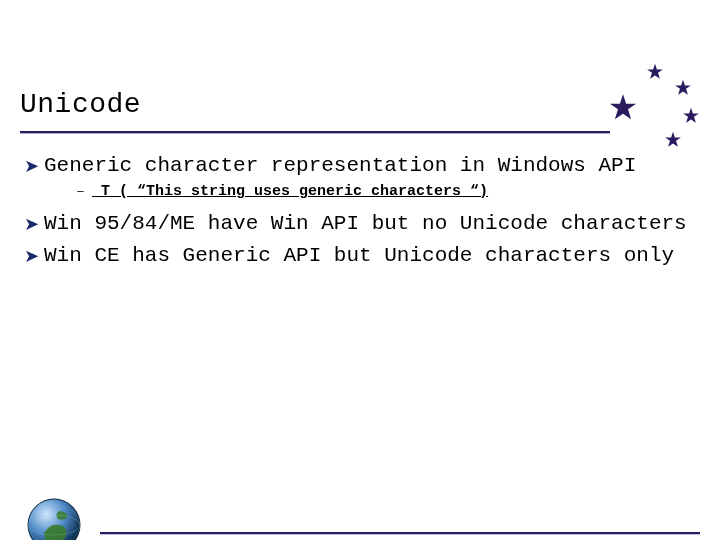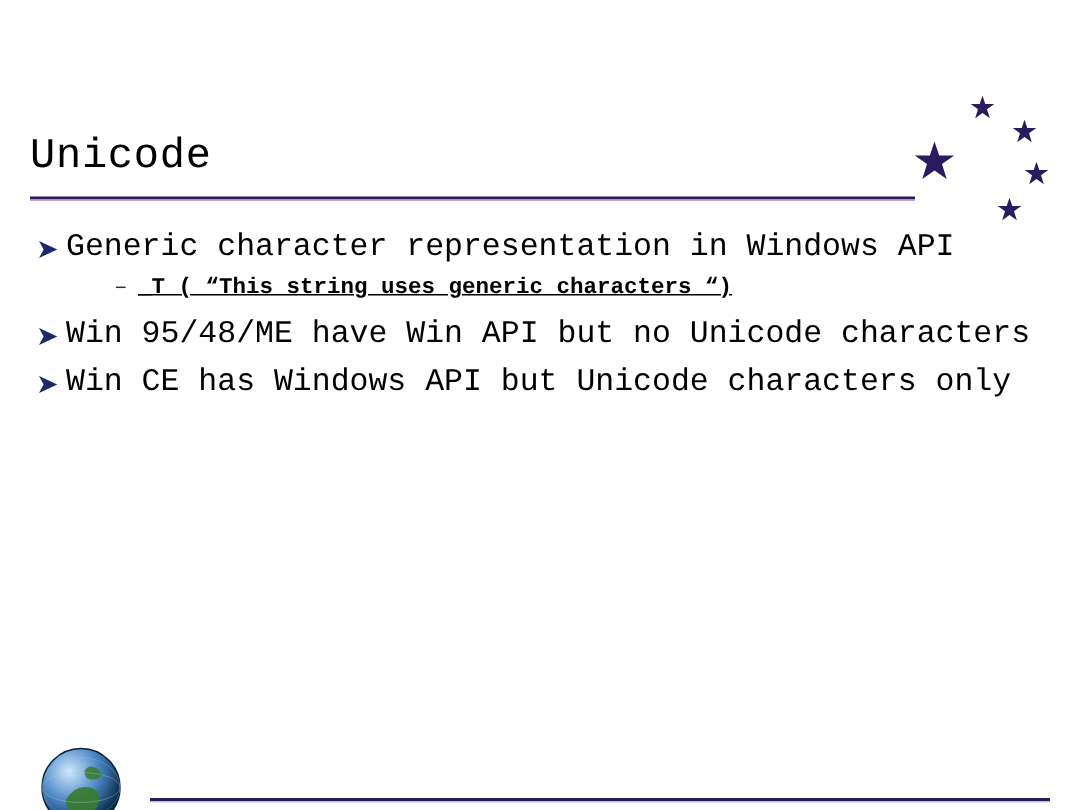--- a/index.html
+++ b/index.html
@@ -159,26 +159,26 @@
       <span class="bullet">➤</span>
       <span class="text">Generic character representation in Windows API</span>
     </div>
     <div class="l2">
       <span class="dash">–</span>
       <span class="text">_T ( “This string uses generic characters “)</span>
     </div>
 
     <div class="l1">
       <span class="bullet">➤</span>
-      <span class="text">Win 95/48/ME have Win API but no Unicode characters</span>
+      <span class="text">Win 95/84/ME have Win API but no Unicode characters</span>
     </div>
 
     <div class="l1">
       <span class="bullet">➤</span>
-      <span class="text">Win CE has Windows API but Unicode characters only</span>
+      <span class="text">Win CE has Generic API but Unicode characters only</span>
     </div>
 
   </div>
 
   <div class="footer-rule"></div>
 
   <div class="globe">
     <svg width="56" height="56" viewBox="0 0 56 56">
       <defs>
         <radialGradient id="oc" cx="35%" cy="30%" r="70%">

